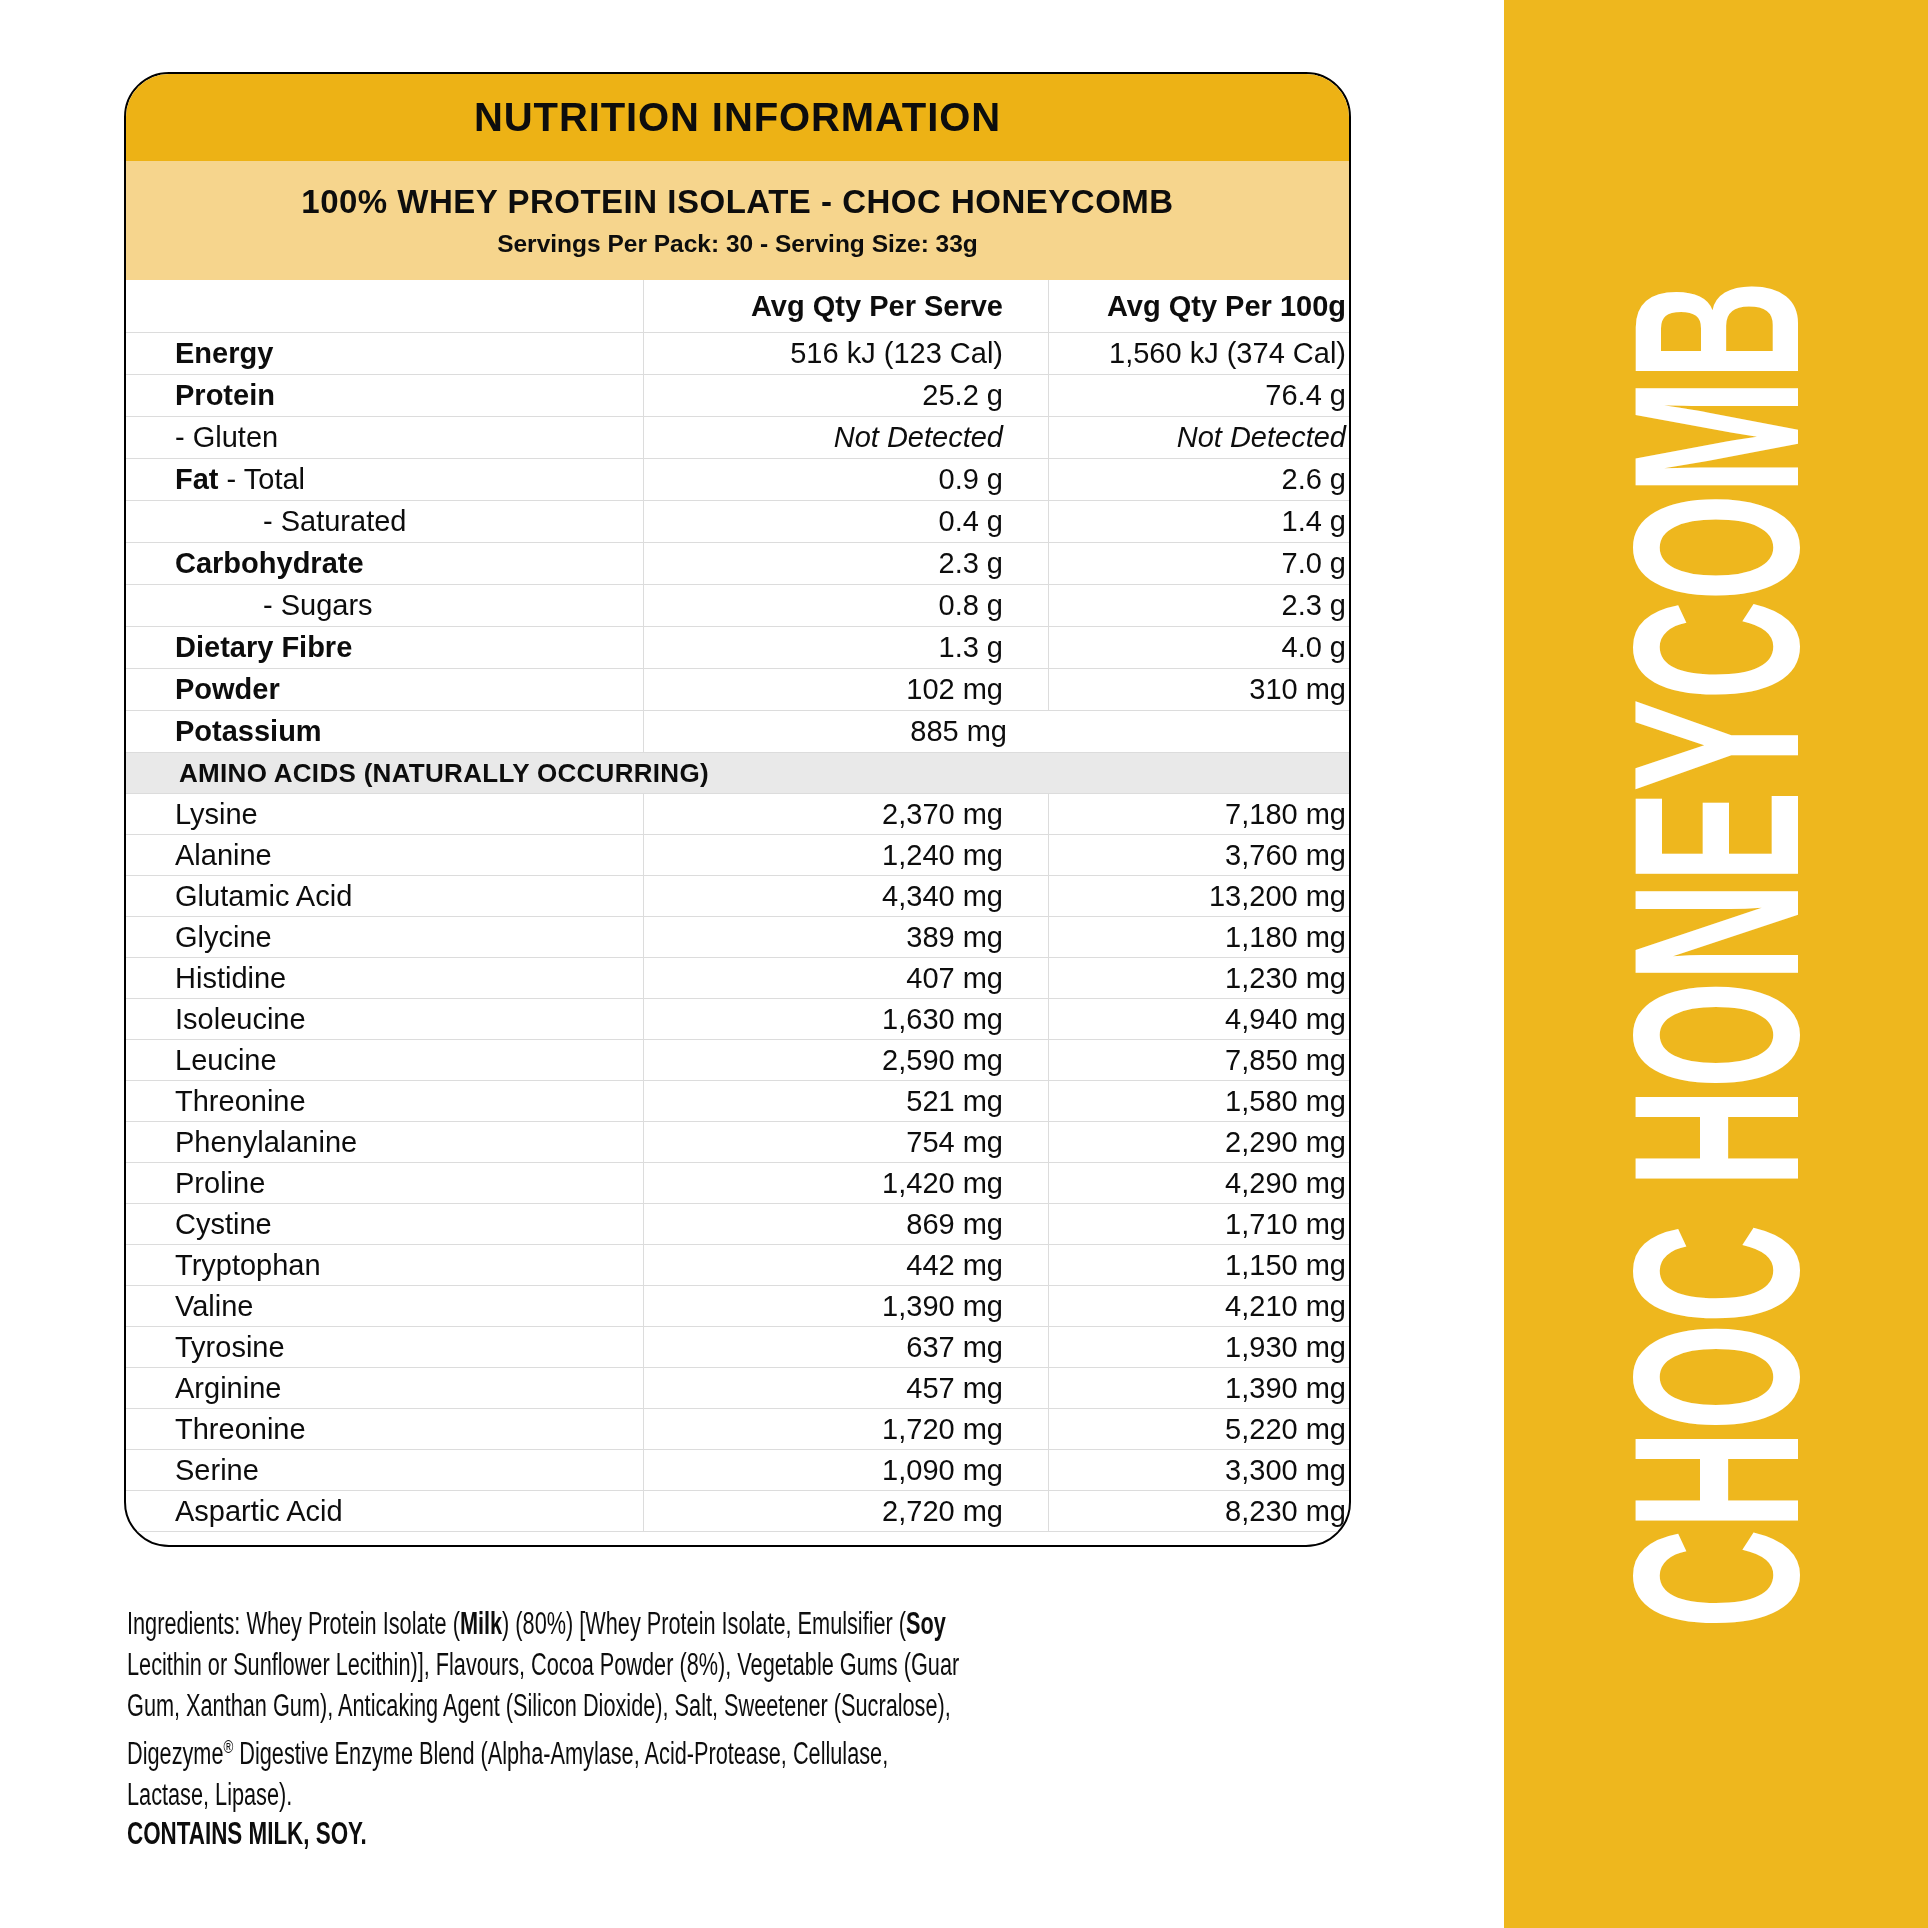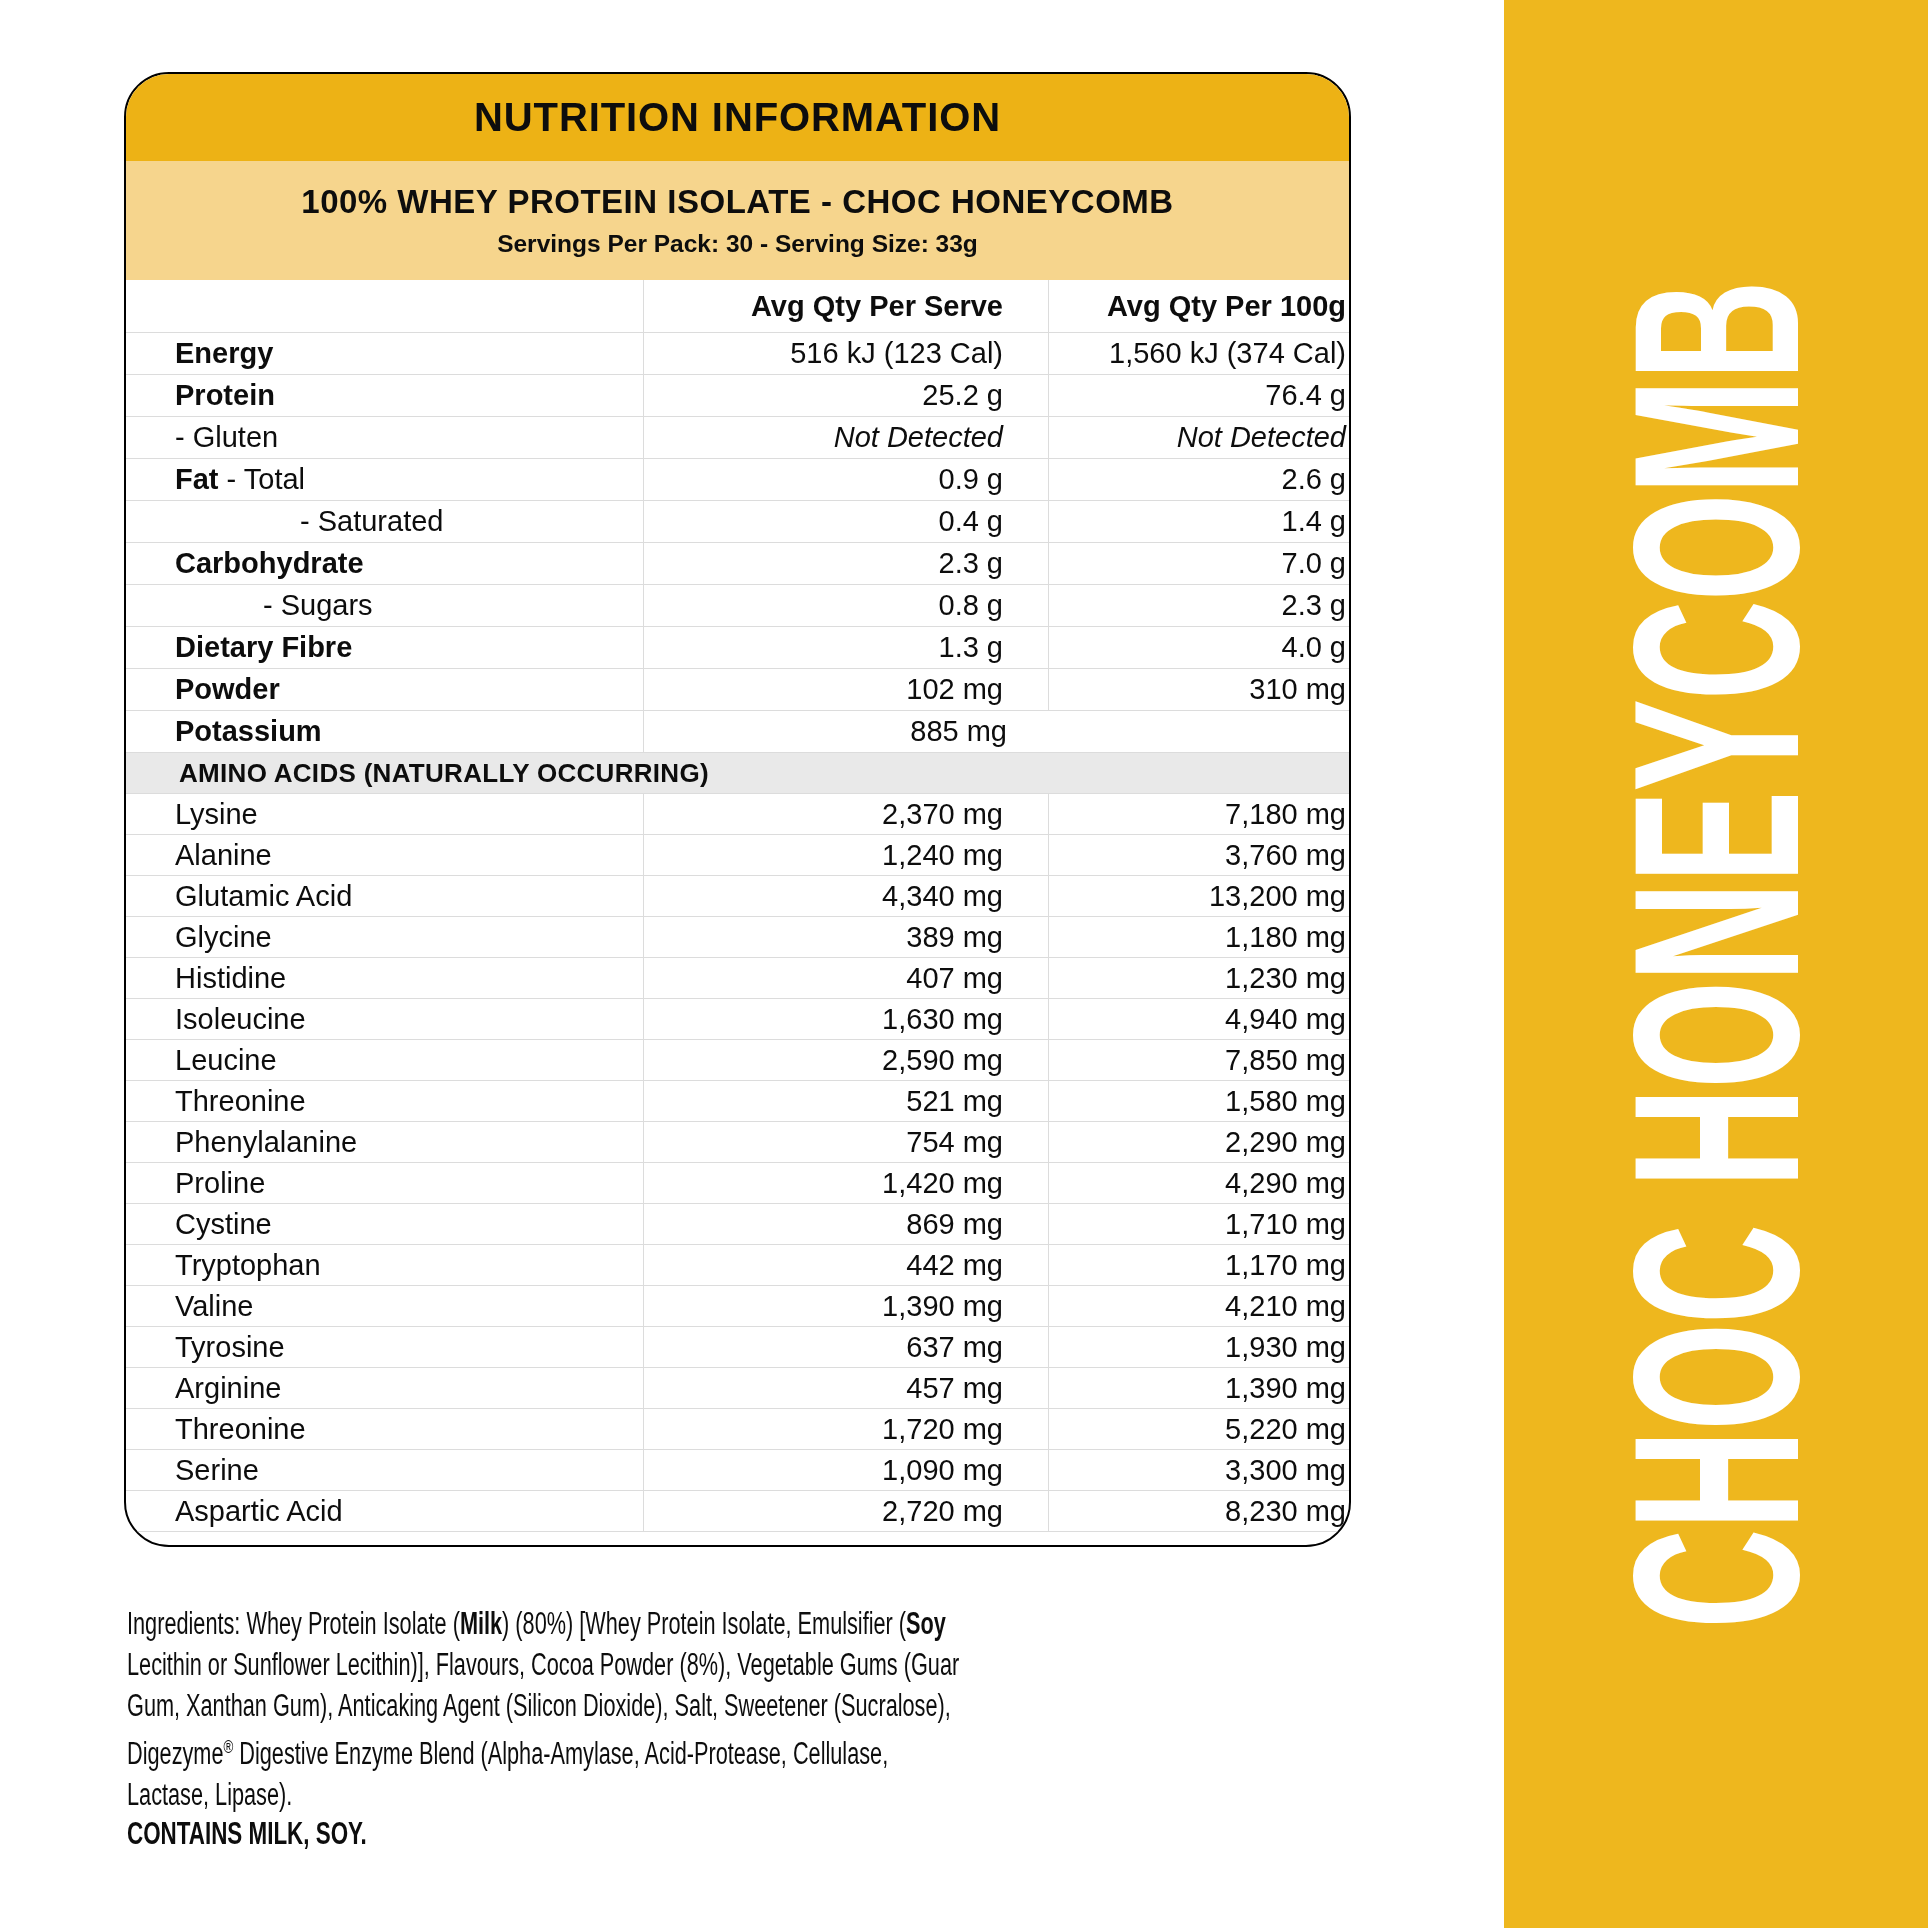--- a/index.html
+++ b/index.html
@@ -132,21 +132,21 @@
           </div>
           <div class="c2">
             <span class="cell-txt">0.9 g</span>
           </div>
           <div class="c3">
             <span class="cell-txt">2.6 g</span>
           </div>
         </div>
         <div class="row n-row">
           <div class="c1 ind1">
-            <span class="cell-txt" style="white-space: pre; margin-left: 37px;">- Saturated</span>
+            <span class="cell-txt" style="white-space: pre;">- Saturated</span>
           </div>
           <div class="c2">
             <span class="cell-txt">0.4 g</span>
           </div>
           <div class="c3">
             <span class="cell-txt">1.4 g</span>
           </div>
         </div>
         <div class="row n-row">
           <div class="c1">
@@ -329,21 +329,21 @@
           </div>
         </div>
         <div class="row a-row">
           <div class="c1">
             <span class="cell-txt">Tryptophan</span>
           </div>
           <div class="c2">
             <span class="cell-txt">442 mg</span>
           </div>
           <div class="c3">
-            <span class="cell-txt">1,170 mg</span>
+            <span class="cell-txt">1,150 mg</span>
           </div>
         </div>
         <div class="row a-row">
           <div class="c1">
             <span class="cell-txt">Valine</span>
           </div>
           <div class="c2">
             <span class="cell-txt">1,390 mg</span>
           </div>
           <div class="c3">

